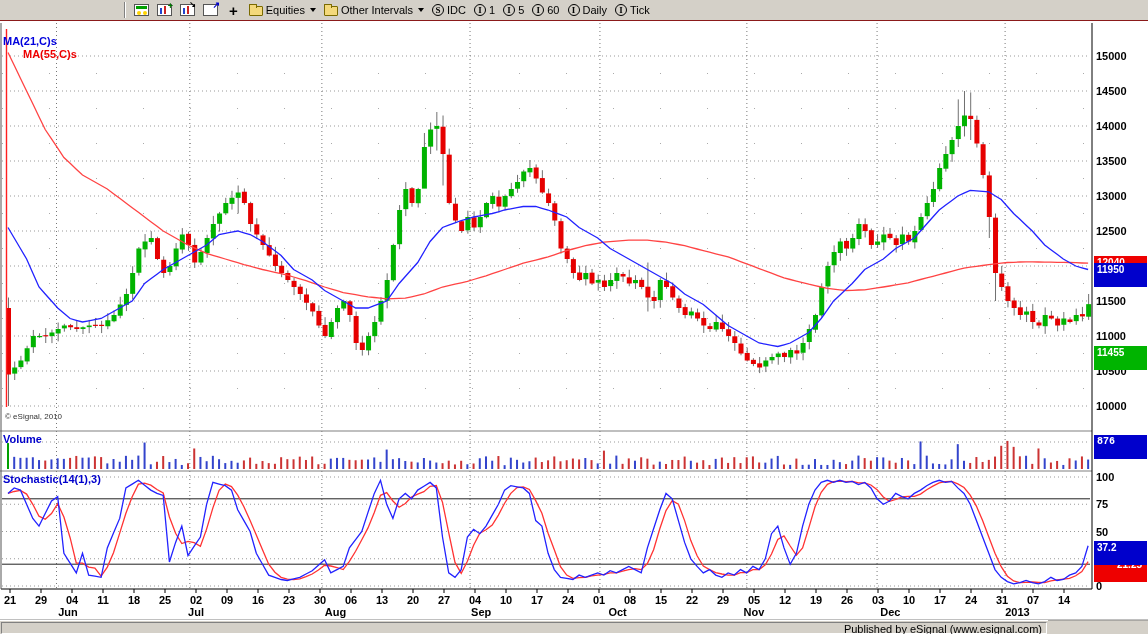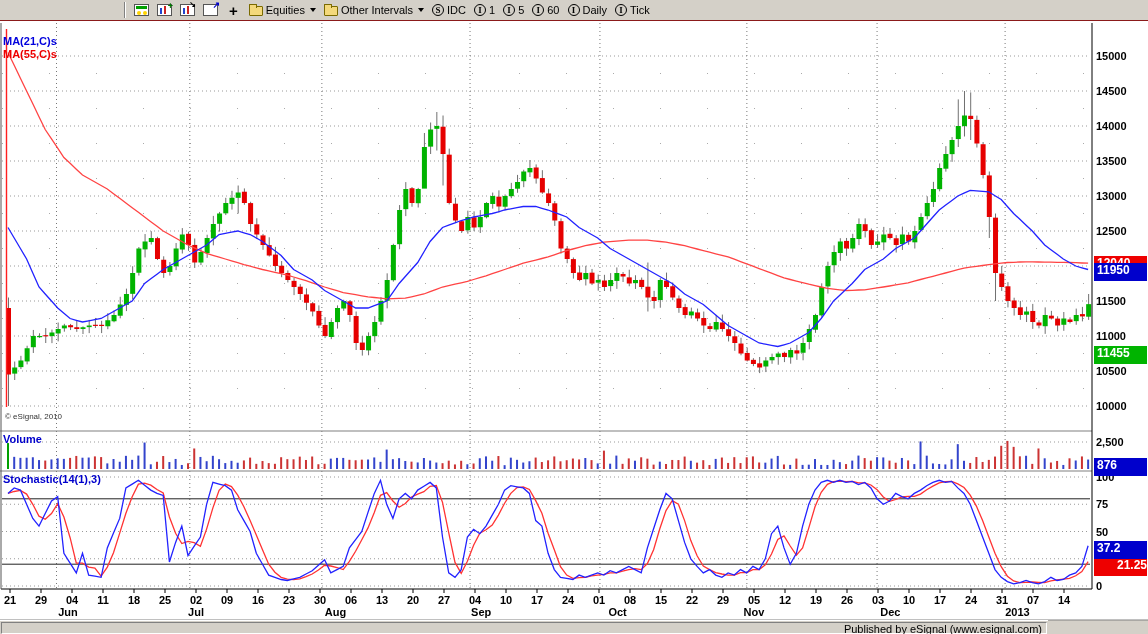--- a/index.html
+++ b/index.html
@@ -35,22 +35,22 @@
   
   .chart-win { position:absolute; left:0; top:20px; width:1148px; height:600px;
     background:#fff; border-top:1px solid #8b1a1a; }
   #chart-svg { position:absolute; left:0; top:0; }
 
   .hdr { position:absolute; left:3px; top:1px; font-size:11px; font-weight:bold; color:#000; }
   .ma-lbl { position:absolute; left:3px; font-size:11px; font-weight:bold; }
   .pane-lbl { position:absolute; left:3px; font-size:11px; font-weight:bold; color:#0000cc; }
   .copyright { position:absolute; left:5px; top:391px; font-size:8px; color:#333; }
 
-  .badge { position:absolute; left:1094px; width:53px; height:18px; color:#fff;
-    font-size:12px; font-weight:bold; line-height:14px; padding-left:3px; }
+  .badge { position:absolute; left:1094px; width:53px; height:24px; color:#fff;
+    font-size:10px; font-weight:bold; line-height:14px; padding-left:3px; }
   .b-blue { background:#0000cc; z-index:3; }
   .b-red  { background:#ee0000; z-index:2; }
   .b-green{ background:#00b400; z-index:3;margin-top:48px; }
 
   
   .statusbar { position:absolute; left:0; top:620px; width:1048px; height:14px;
     background:#d4d0c8; border-top:1px solid #fff; font-size:11px; color:#000;
     text-align:right; padding-right:5px; line-height:13px; }
   .statusbar .inner { border:1px solid; border-color:#808080 #fff #fff #808080; 
     position:absolute; left:1px; right:1px; top:1px; bottom:0; padding-right:4px; }
@@ -809,28 +809,28 @@
         <text text-anchor="middle" x="335.5" y="595" fill="#000" font-family="&quot;Liberation Sans&quot;, sans-serif" font-size="11" font-weight="bold">Aug</text>
         <text text-anchor="middle" x="481.2" y="595" fill="#000" font-family="&quot;Liberation Sans&quot;, sans-serif" font-size="11" font-weight="bold">Sep</text>
         <text text-anchor="middle" x="617.6" y="595" fill="#000" font-family="&quot;Liberation Sans&quot;, sans-serif" font-size="11" font-weight="bold">Oct</text>
         <text text-anchor="middle" x="754" y="595" fill="#000" font-family="&quot;Liberation Sans&quot;, sans-serif" font-size="11" font-weight="bold">Nov</text>
         <text text-anchor="middle" x="890.4" y="595" fill="#000" font-family="&quot;Liberation Sans&quot;, sans-serif" font-size="11" font-weight="bold">Dec</text>
         <text text-anchor="middle" x="1017.5" y="595" fill="#000" font-family="&quot;Liberation Sans&quot;, sans-serif" font-size="11" font-weight="bold">2013</text>
       </g>
     </svg>
 
   <div class="ma-lbl" style="top:14px; color:#0000dd;">MA(21,C)s</div>
-  <div class="ma-lbl" style="top:27px; color:#ee0000;">MA(55,C)s</div>
+  <div class="ma-lbl" style="top:27px; color:#ee0000;padding-left:20px;">MA(55,C)s</div>
   <div class="copyright">© eSignal, 2010</div>
   <div class="pane-lbl" style="top:412px;">Volume</div>
   <div class="pane-lbl" style="top:452px;">Stochastic(14(1),3)</div>
 
   <div class="badge b-red" style="top:235px;">12040</div>
   <div class="badge b-blue" style="top:242px;">11950</div>
   <div class="badge b-green" style="top:277px;">11455</div>
-  <div class="badge b-blue" style="top:437px;">876</div>
+  <div class="badge b-blue" style="top:414px;font-family:Liberation Mono, monospace;">876</div>
   <div class="badge b-blue" style="top:520px;">37.2</div>
   <div class="badge b-red" style="top:537px;padding-left:23px;">21.25</div>
 </div>
 
 <div class="statusbar">
   <div class="inner">Published by eSignal (www.esignal.com)</div>
 </div>
 
 </body></html>

